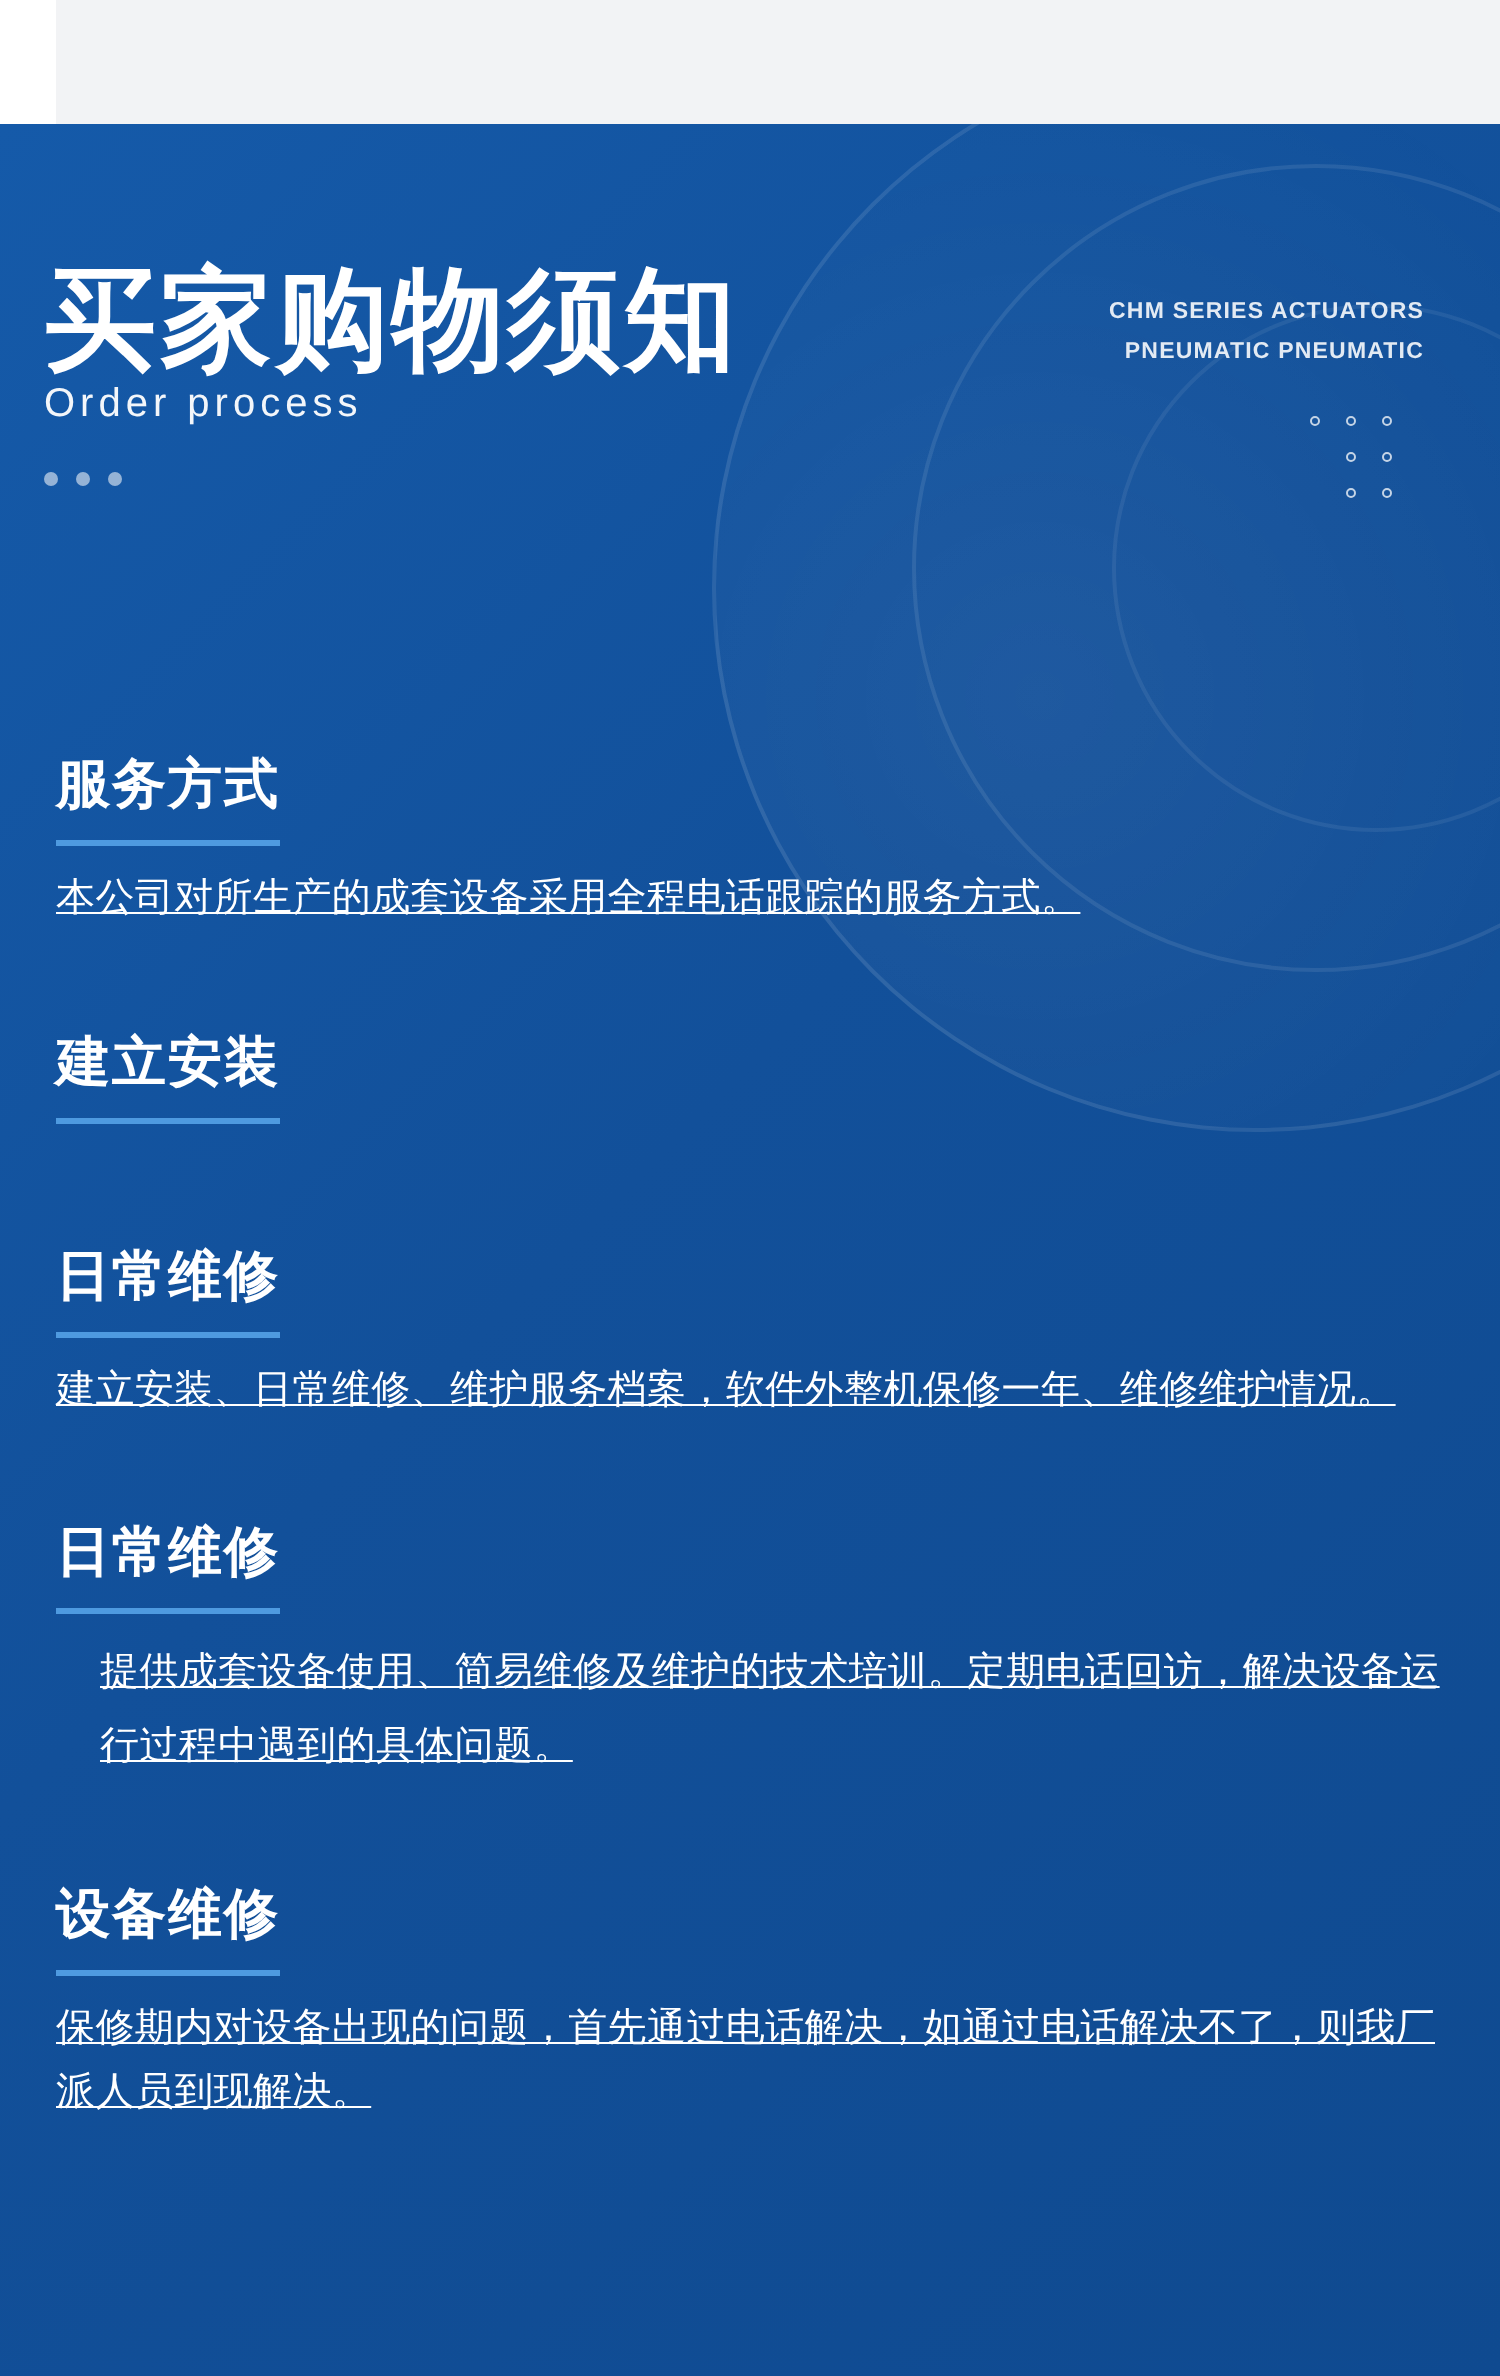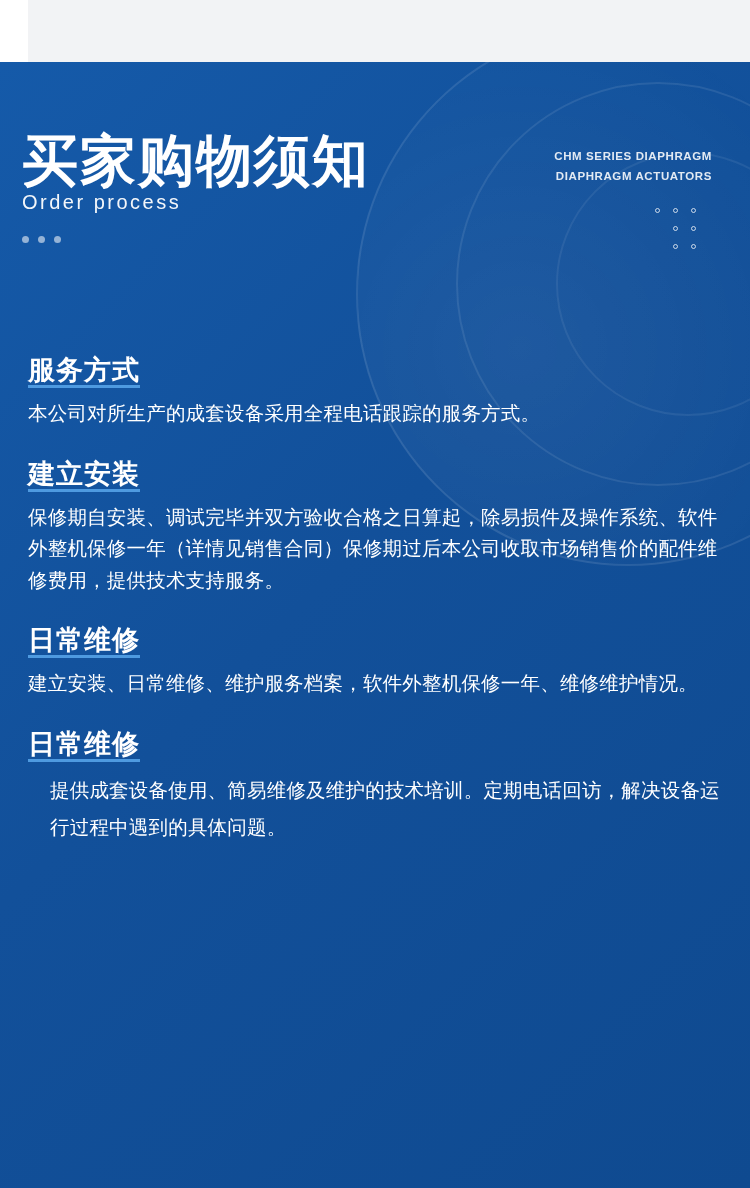--- a/index.html
+++ b/index.html
@@ -152,38 +152,40 @@
     margin-bottom: 26px;
   }
   .sec-head {
     display: inline-block;
     position: relative;
     font-family: "DejaVu Sans", "Liberation Sans", sans-serif;
     font-size: 27px;
     font-weight: bold;
     color: #ffffff;
     letter-spacing: 1px;
-    padding-bottom: 0;
+    padding-bottom: 13px;
     margin-bottom: 10px;
+    margin-top: 22px;
   }
   .sec-head::after {
     content: "";
     position: absolute;
     left: 0; bottom: 0;
     width: 100%;
     height: 3px;
     background: #4e9ae0;
   }
   .sec-body {
     font-family: "DejaVu Sans", "Liberation Sans", sans-serif;
     font-size: 19.5px;
     color: #ffffff;
     line-height: 1.62;
     letter-spacing: 0.2px;
     max-width: 690px;
+    text-decoration: underline;
   }
   .sec-body.loose { line-height: 1.9; margin-left: 22px; }
 </style>
 </head>
 <body>
 
 <div class="page">
 
   <div class="top-strip"></div>
   <div class="top-strip-left"></div>
@@ -198,22 +200,22 @@
       <div class="title-cn">买家购物须知</div>
       <div class="title-en">Order process</div>
       <div class="dots">
         <span></span>
         <span></span>
         <span></span>
       </div>
     </div>
 
     <div class="eng-label">
-      <div>CHM SERIES DIAPHRAGM</div>
-      <div>DIAPHRAGM ACTUATORS</div>
+      <div>CHM SERIES ACTUATORS</div>
+      <div>PNEUMATIC PNEUMATIC</div>
     </div>
 
     <div class="dot-grid">
       <i></i>
       <i></i>
       <i></i>
       <i class="hidden"></i>
       <i></i>
       <i></i>
       <i class="hidden"></i>
@@ -223,29 +225,32 @@
 
     <div class="content">
 
       <div class="section">
         <div class="sec-head">服务方式</div>
         <div class="sec-body">本公司对所生产的成套设备采用全程电话跟踪的服务方式。</div>
       </div>
 
       <div class="section">
         <div class="sec-head">建立安装</div>
-        <div class="sec-body">保修期自安装、调试完毕并双方验收合格之日算起，除易损件及操作系统、软件外整机保修一年（详情见销售合同）保修期过后本公司收取市场销售价的配件维修费用，提供技术支持服务。</div>
       </div>
 
       <div class="section">
         <div class="sec-head">日常维修</div>
         <div class="sec-body">建立安装、日常维修、维护服务档案，软件外整机保修一年、维修维护情况。</div>
       </div>
 
       <div class="section">
         <div class="sec-head">日常维修</div>
         <div class="sec-body loose">提供成套设备使用、简易维修及维护的技术培训。定期电话回访，解决设备运行过程中遇到的具体问题。</div>
       </div>
 
+      <div class="section">
+        <div class="sec-head">设备维修</div>
+        <div class="sec-body">保修期内对设备出现的问题，首先通过电话解决，如通过电话解决不了，则我厂派人员到现解决。</div>
+      </div>
 
     </div>
   </div>
 </div>
 
 </body></html>

